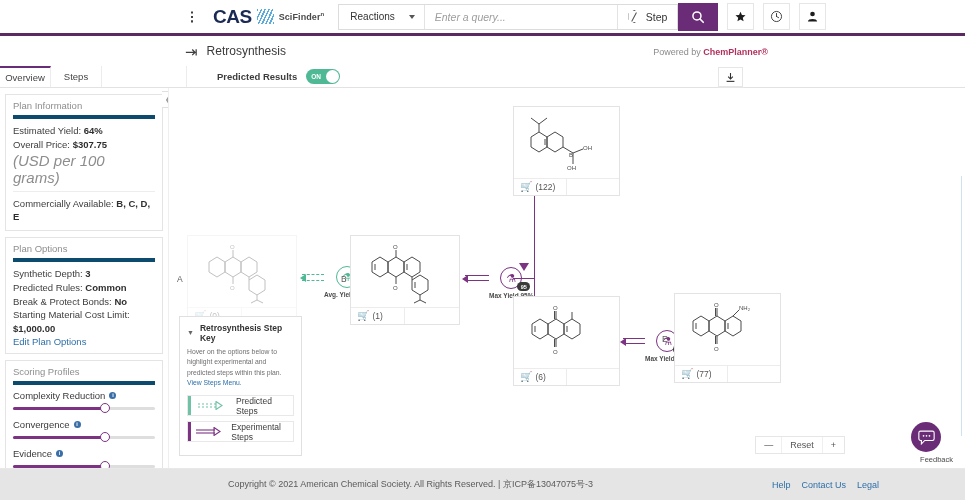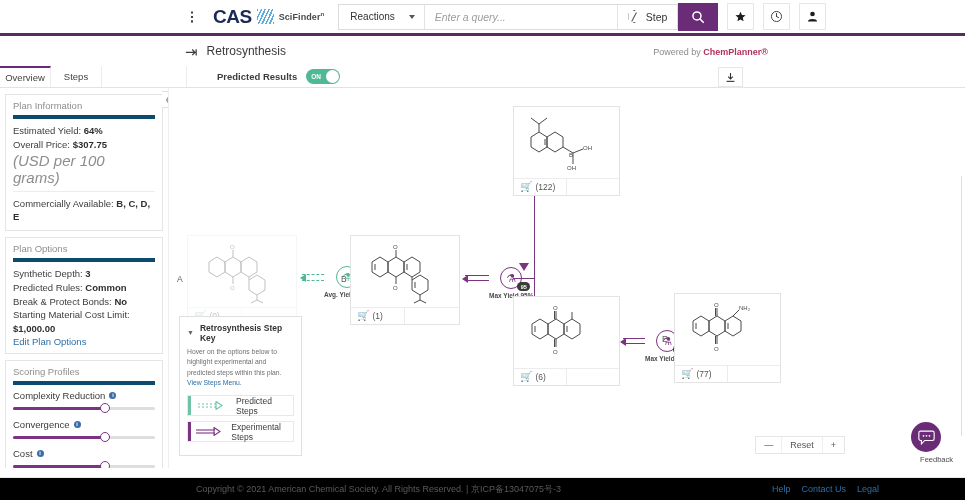--- a/index.html
+++ b/index.html
@@ -372,24 +372,24 @@
   }
   .fb-label { font-size: 7.5px; color:#4a4a4a; }
 
   .rail {
     position:absolute; right:0; top:88px; bottom:32px; width:4px;
     border-left:1px solid #cfe2f2;
   }
 
   
   .footer {
-    position:absolute; left:0; right:0; bottom:0; height: 23px;
+    position:absolute; left:0; right:0; bottom:0; height: 32px;
     border-top: 1px solid #e8e8e8;
-    background:#000000;
-    display:flex; align-items:center;
+    background:#e5e5e5;
+    display:flex; align-items:center;padding-left:32px;
   }
   .copy { margin-left: 196px; font-size: 9px; color:#5a5a5a; }
   .flinks { position:absolute; right: 86px; display:flex; gap:11px; }
   .flinks span { font-size: 9px; color:#2d6fa8; cursor:pointer; }
   svg { display:block; }
 </style>
 </head>
 <body>
 
 <div class="topbar">
@@ -545,20 +545,31 @@
           <span>Convergence</span>
           <span class="infodot">i</span>
         </div>
         <div class="slider">
           <div class="slider-track"></div>
           <div class="slider-fill" style="width:65%"></div>
           <div class="slider-knob" style="left:65%"></div>
         </div>
       </div>
 
+      <div class="slider-block">
+        <div class="slider-label">
+          <span>Evidence</span>
+          <span class="infodot">i</span>
+        </div>
+        <div class="slider">
+          <div class="slider-track"></div>
+          <div class="slider-fill" style="width:65%"></div>
+          <div class="slider-knob" style="left:65%"></div>
+        </div>
+      </div>
 
       <div class="slider-block">
         <div class="slider-label">
           <span>Cost</span>
           <span class="infodot">i</span>
         </div>
         <div class="slider">
           <div class="slider-track"></div>
           <div class="slider-fill" style="width:65%"></div>
           <div class="slider-knob" style="left:65%"></div>

